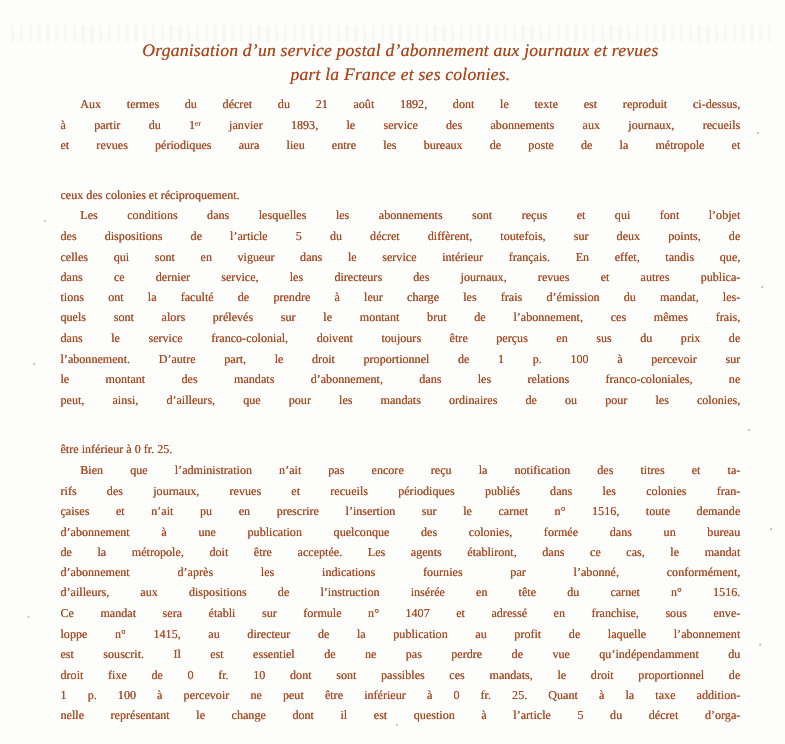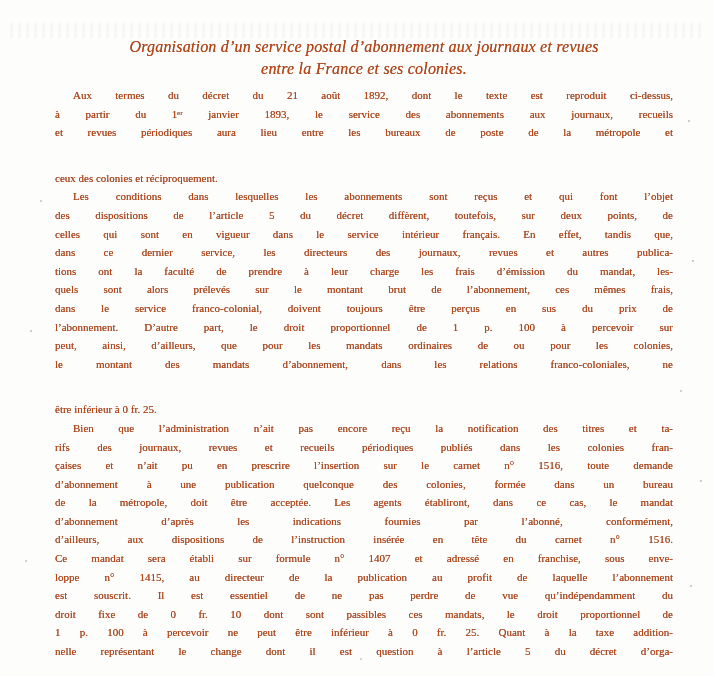--- a/index.html
+++ b/index.html
@@ -84,41 +84,41 @@
 </style>
 </head>
 <body>
 
 <div class="page">
   <div class="scan-band"></div>
   <div class="specks"></div>
 
   <div class="title">
     <div>Organisation d’un service postal d’abonnement aux journaux et revues</div>
-    <div>entre la France et ses colonies.</div>
+    <div>part la France et ses colonies.</div>
   </div>
 
   <div class="body-text">
       <div class="para indent">
         <div class="line">Aux termes du décret du 21 août 1892, dont le texte est reproduit ci-dessus,</div>
         <div class="line">à partir du 1ᵉʳ janvier 1893, le service des abonnements aux journaux, recueils</div>
         <div class="line">et revues périodiques aura lieu entre les bureaux de poste de la métropole et</div>
         <div class="line last">ceux des colonies et réciproquement.</div>
       </div>
       <div class="para indent">
         <div class="line">Les conditions dans lesquelles les abonnements sont reçus et qui font l’objet</div>
         <div class="line">des dispositions de l’article 5 du décret diffèrent, toutefois, sur deux points, de</div>
         <div class="line">celles qui sont en vigueur dans le service intérieur français. En effet, tandis que,</div>
         <div class="line">dans ce dernier service, les directeurs des journaux, revues et autres publica-</div>
         <div class="line">tions ont la faculté de prendre à leur charge les frais d’émission du mandat, les-</div>
         <div class="line">quels sont alors prélevés sur le montant brut de l’abonnement, ces mêmes frais,</div>
         <div class="line">dans le service franco-colonial, doivent toujours être perçus en sus du prix de</div>
         <div class="line">l’abonnement. D’autre part, le droit proportionnel de 1 p. 100 à percevoir sur</div>
+        <div class="line">le montant des mandats d’abonnement, dans les relations franco-coloniales, ne</div>
         <div class="line">peut, ainsi, d’ailleurs, que pour les mandats ordinaires de ou pour les colonies,</div>
-        <div class="line">le montant des mandats d’abonnement, dans les relations franco-coloniales, ne</div>
         <div class="line last">être inférieur à 0 fr. 25.</div>
       </div>
       <div class="para indent">
         <div class="line">Bien que l’administration n’ait pas encore reçu la notification des titres et ta-</div>
         <div class="line">rifs des journaux, revues et recueils périodiques publiés dans les colonies fran-</div>
         <div class="line">çaises et n’ait pu en prescrire l’insertion sur le carnet n° 1516, toute demande</div>
         <div class="line">d’abonnement à une publication quelconque des colonies, formée dans un bureau</div>
         <div class="line">de la métropole, doit être acceptée. Les agents établiront, dans ce cas, le mandat</div>
         <div class="line">d’abonnement d’après les indications fournies par l’abonné, conformément,</div>
         <div class="line">d’ailleurs, aux dispositions de l’instruction insérée en tête du carnet n° 1516.</div>

